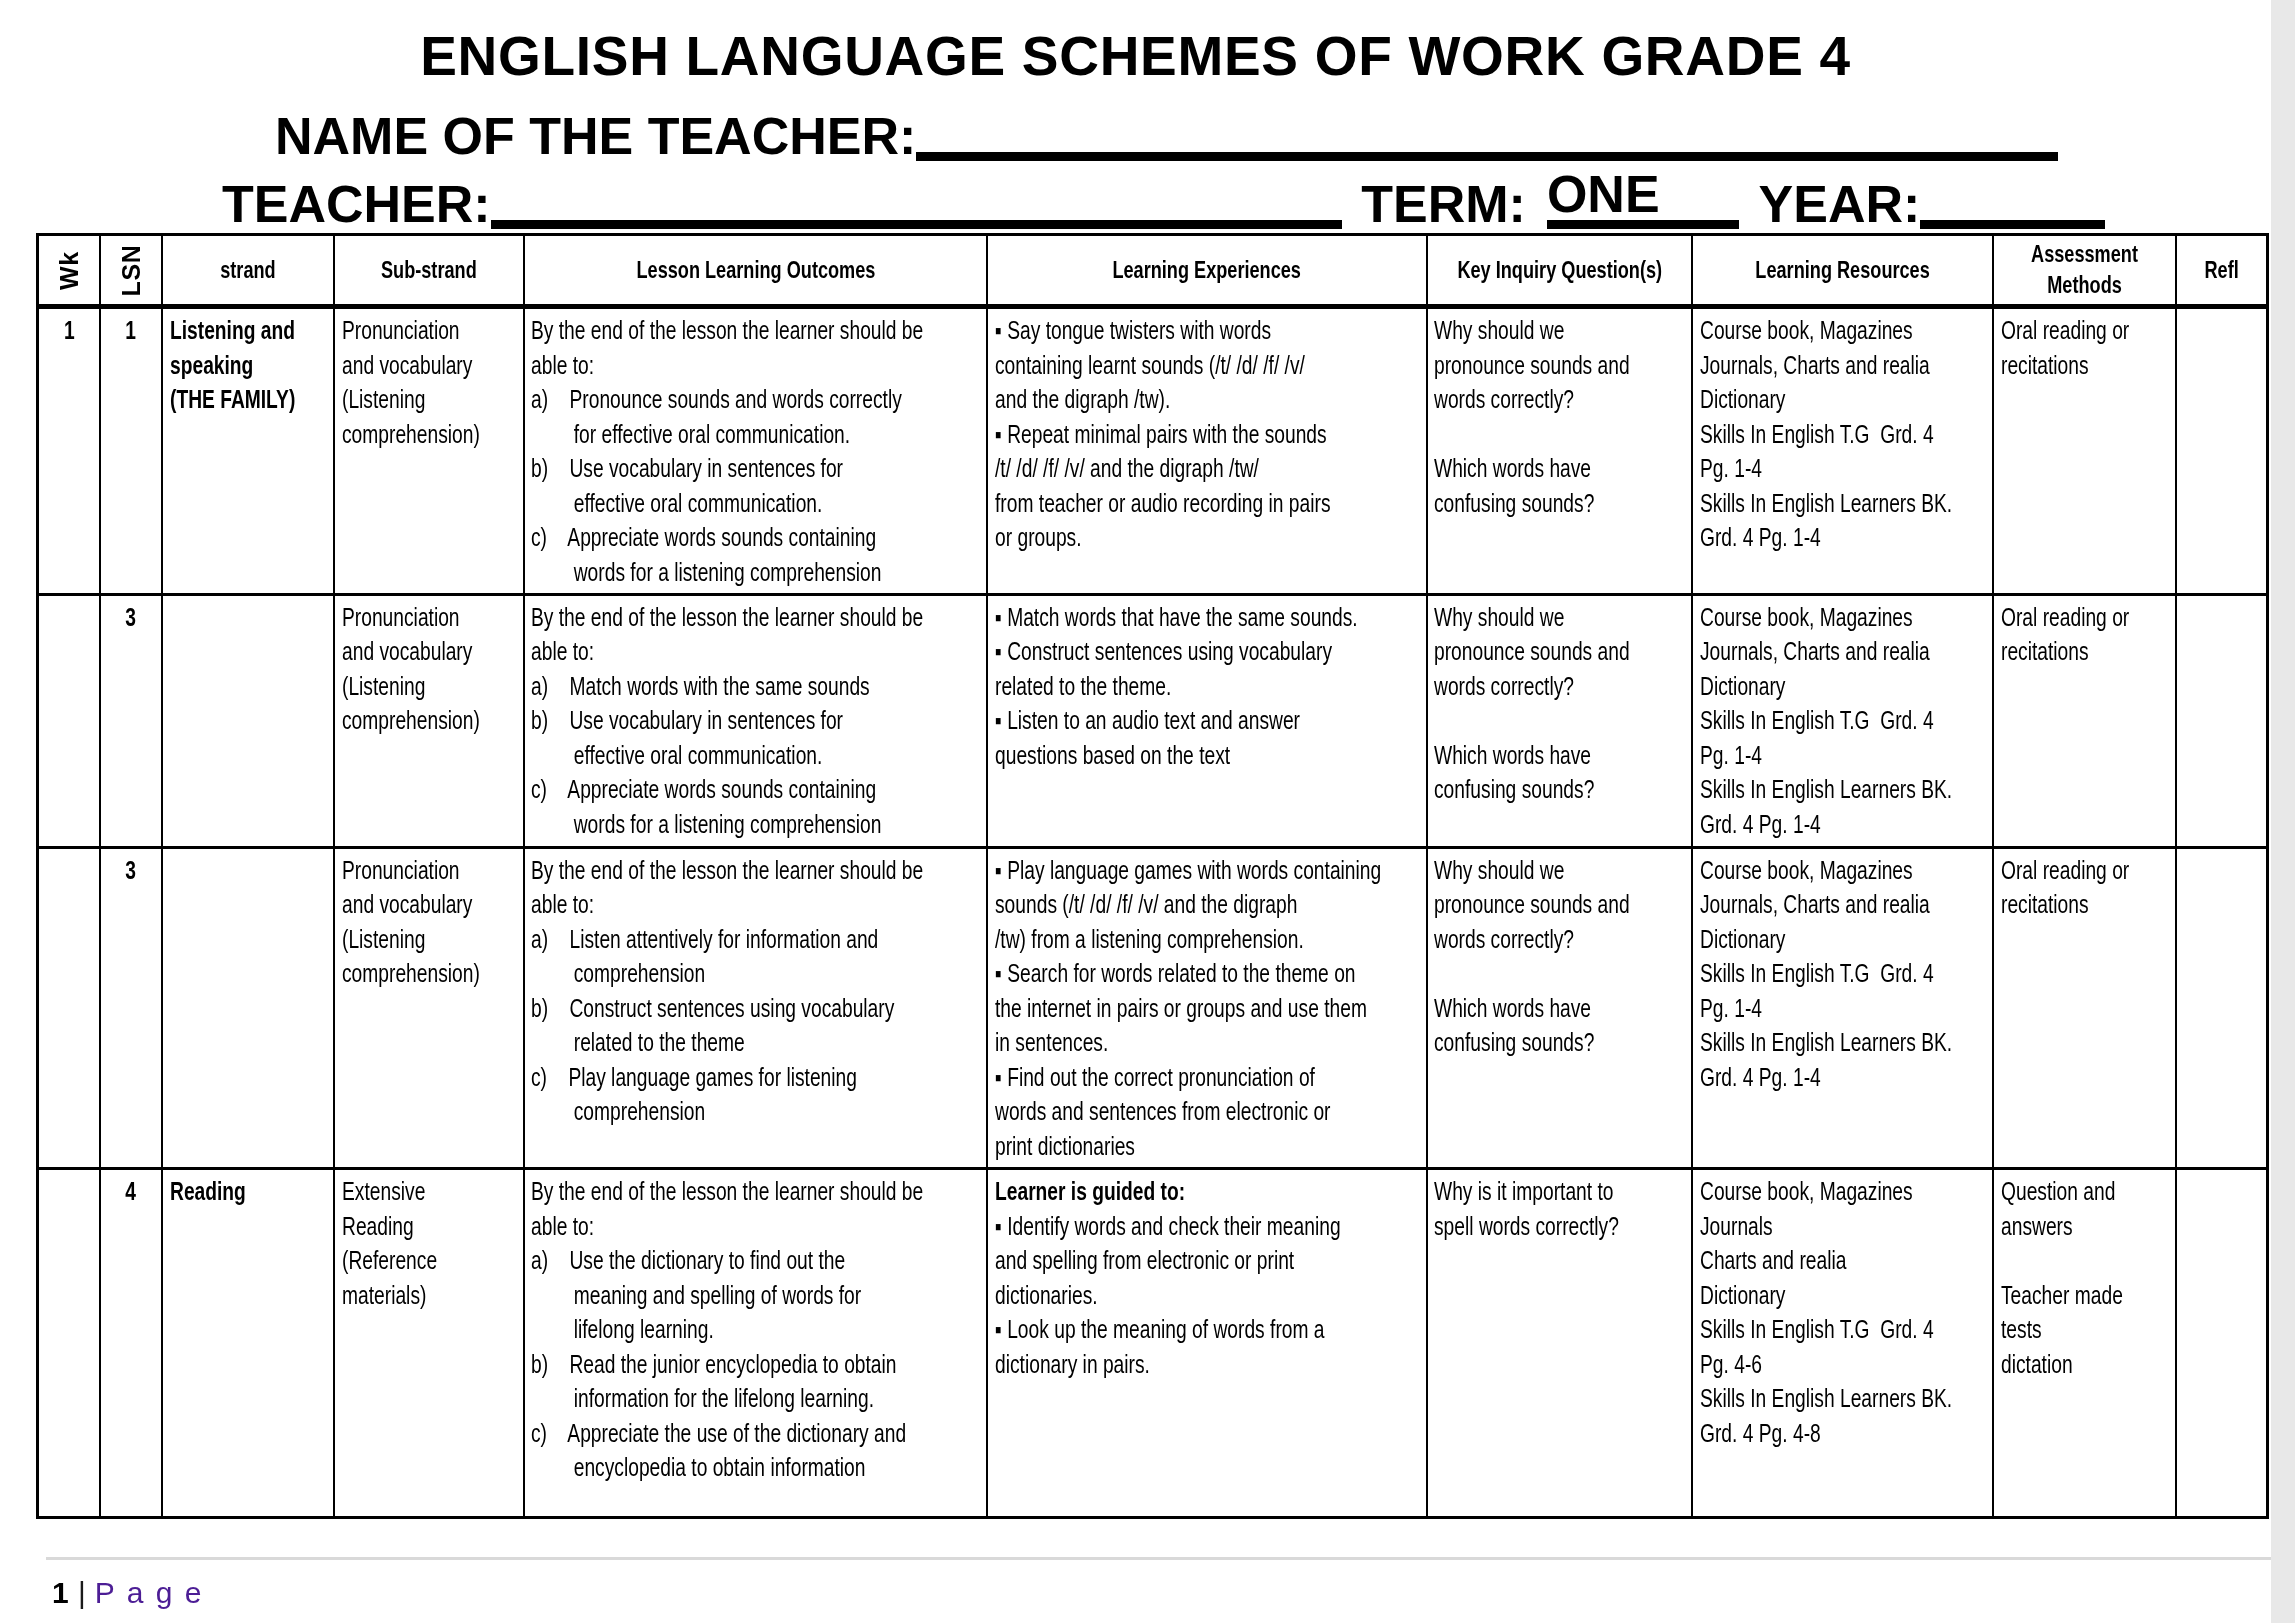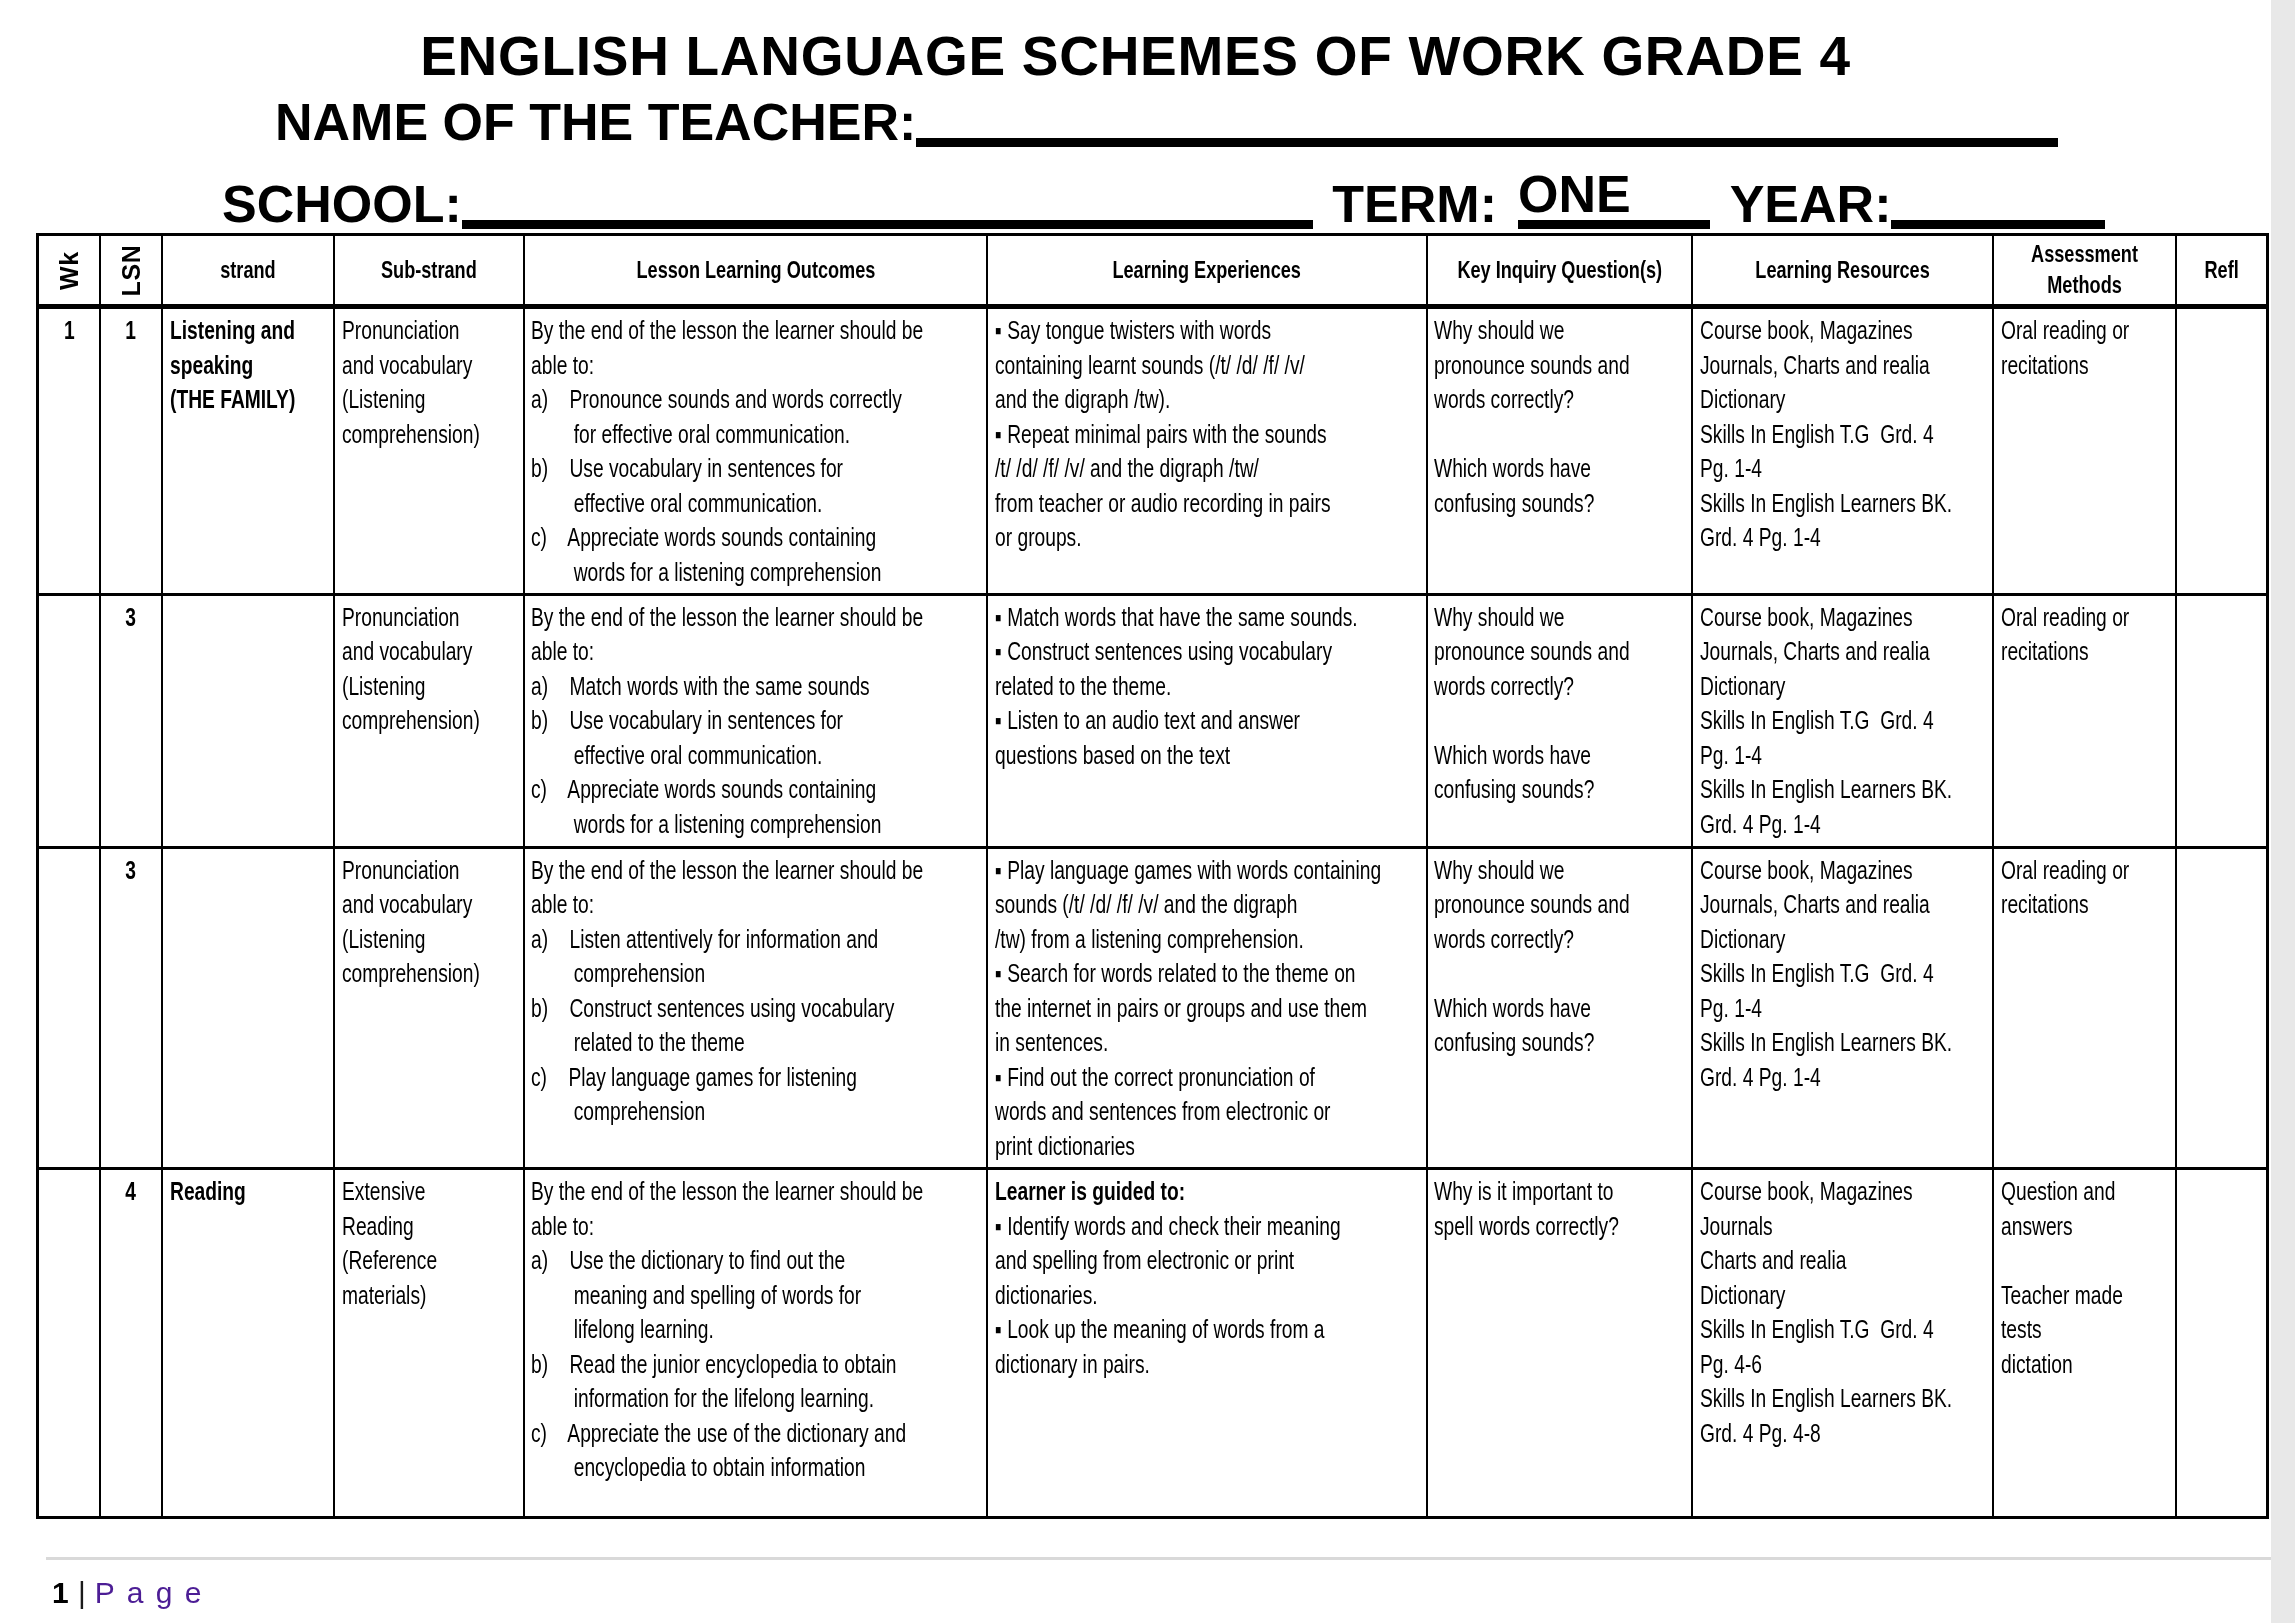--- a/index.html
+++ b/index.html
@@ -16,21 +16,21 @@
   
   .doc-title{
     position:absolute;top:23.6px;left:50%;transform:translateX(-50%);
     font-size:55px;font-weight:bold;white-space:nowrap;letter-spacing:0.7px;
   }
   .hline{position:absolute;display:flex;align-items:flex-end;white-space:nowrap;}
   .hline .hlabel{font-size:52px;font-weight:bold;line-height:1;}
   .uline{height:0;border-bottom:9.2px solid #000;margin-bottom:1.3px;}
   .one-wrap{display:inline-flex;border-bottom:9.2px solid #000;margin-bottom:1.3px;margin-left:21px;}
   .uspacer{display:inline-block;width:79px;}
-  #name-line{top:96px;left:275px;width:1783px;justify-content:flex-end;}
+  #name-line{top:110px;left:275px;width:1783px;justify-content:flex-end;}
   #school-line{top:168px;left:222px;width:1883px;}
 
   
   table.sow{
     position:absolute;left:36px;top:233px;width:2233px;
     border-collapse:collapse;table-layout:fixed;
     border:3.9px solid #000;
   }
   table.sow th,table.sow td{
     border:2px solid #000;border-top-width:3.3px;border-bottom-width:3.3px;
@@ -67,21 +67,21 @@
 <div id="page">
 
   <div class="doc-title">ENGLISH LANGUAGE SCHEMES OF WORK GRADE 4</div>
 
   <div class="hline" id="name-line">
     <span class="hlabel">NAME OF THE TEACHER:</span>
     <span class="uline" style="flex:1"></span>
   </div>
 
   <div class="hline" id="school-line">
-    <span class="hlabel">SCHOOL:</span>
+    <span class="hlabel">TEACHER:</span>
     <span class="uline" style="width:851px"></span>
     <span class="hlabel" style="margin-left:19.6px">TERM:</span>
     <span class="one-wrap">
       <span class="hlabel">ONE</span>
       <span class="uspacer"></span>
     </span>
     <span class="hlabel" style="margin-left:20px">YEAR:</span>
     <span class="uline" style="flex:1"></span>
   </div>
 

